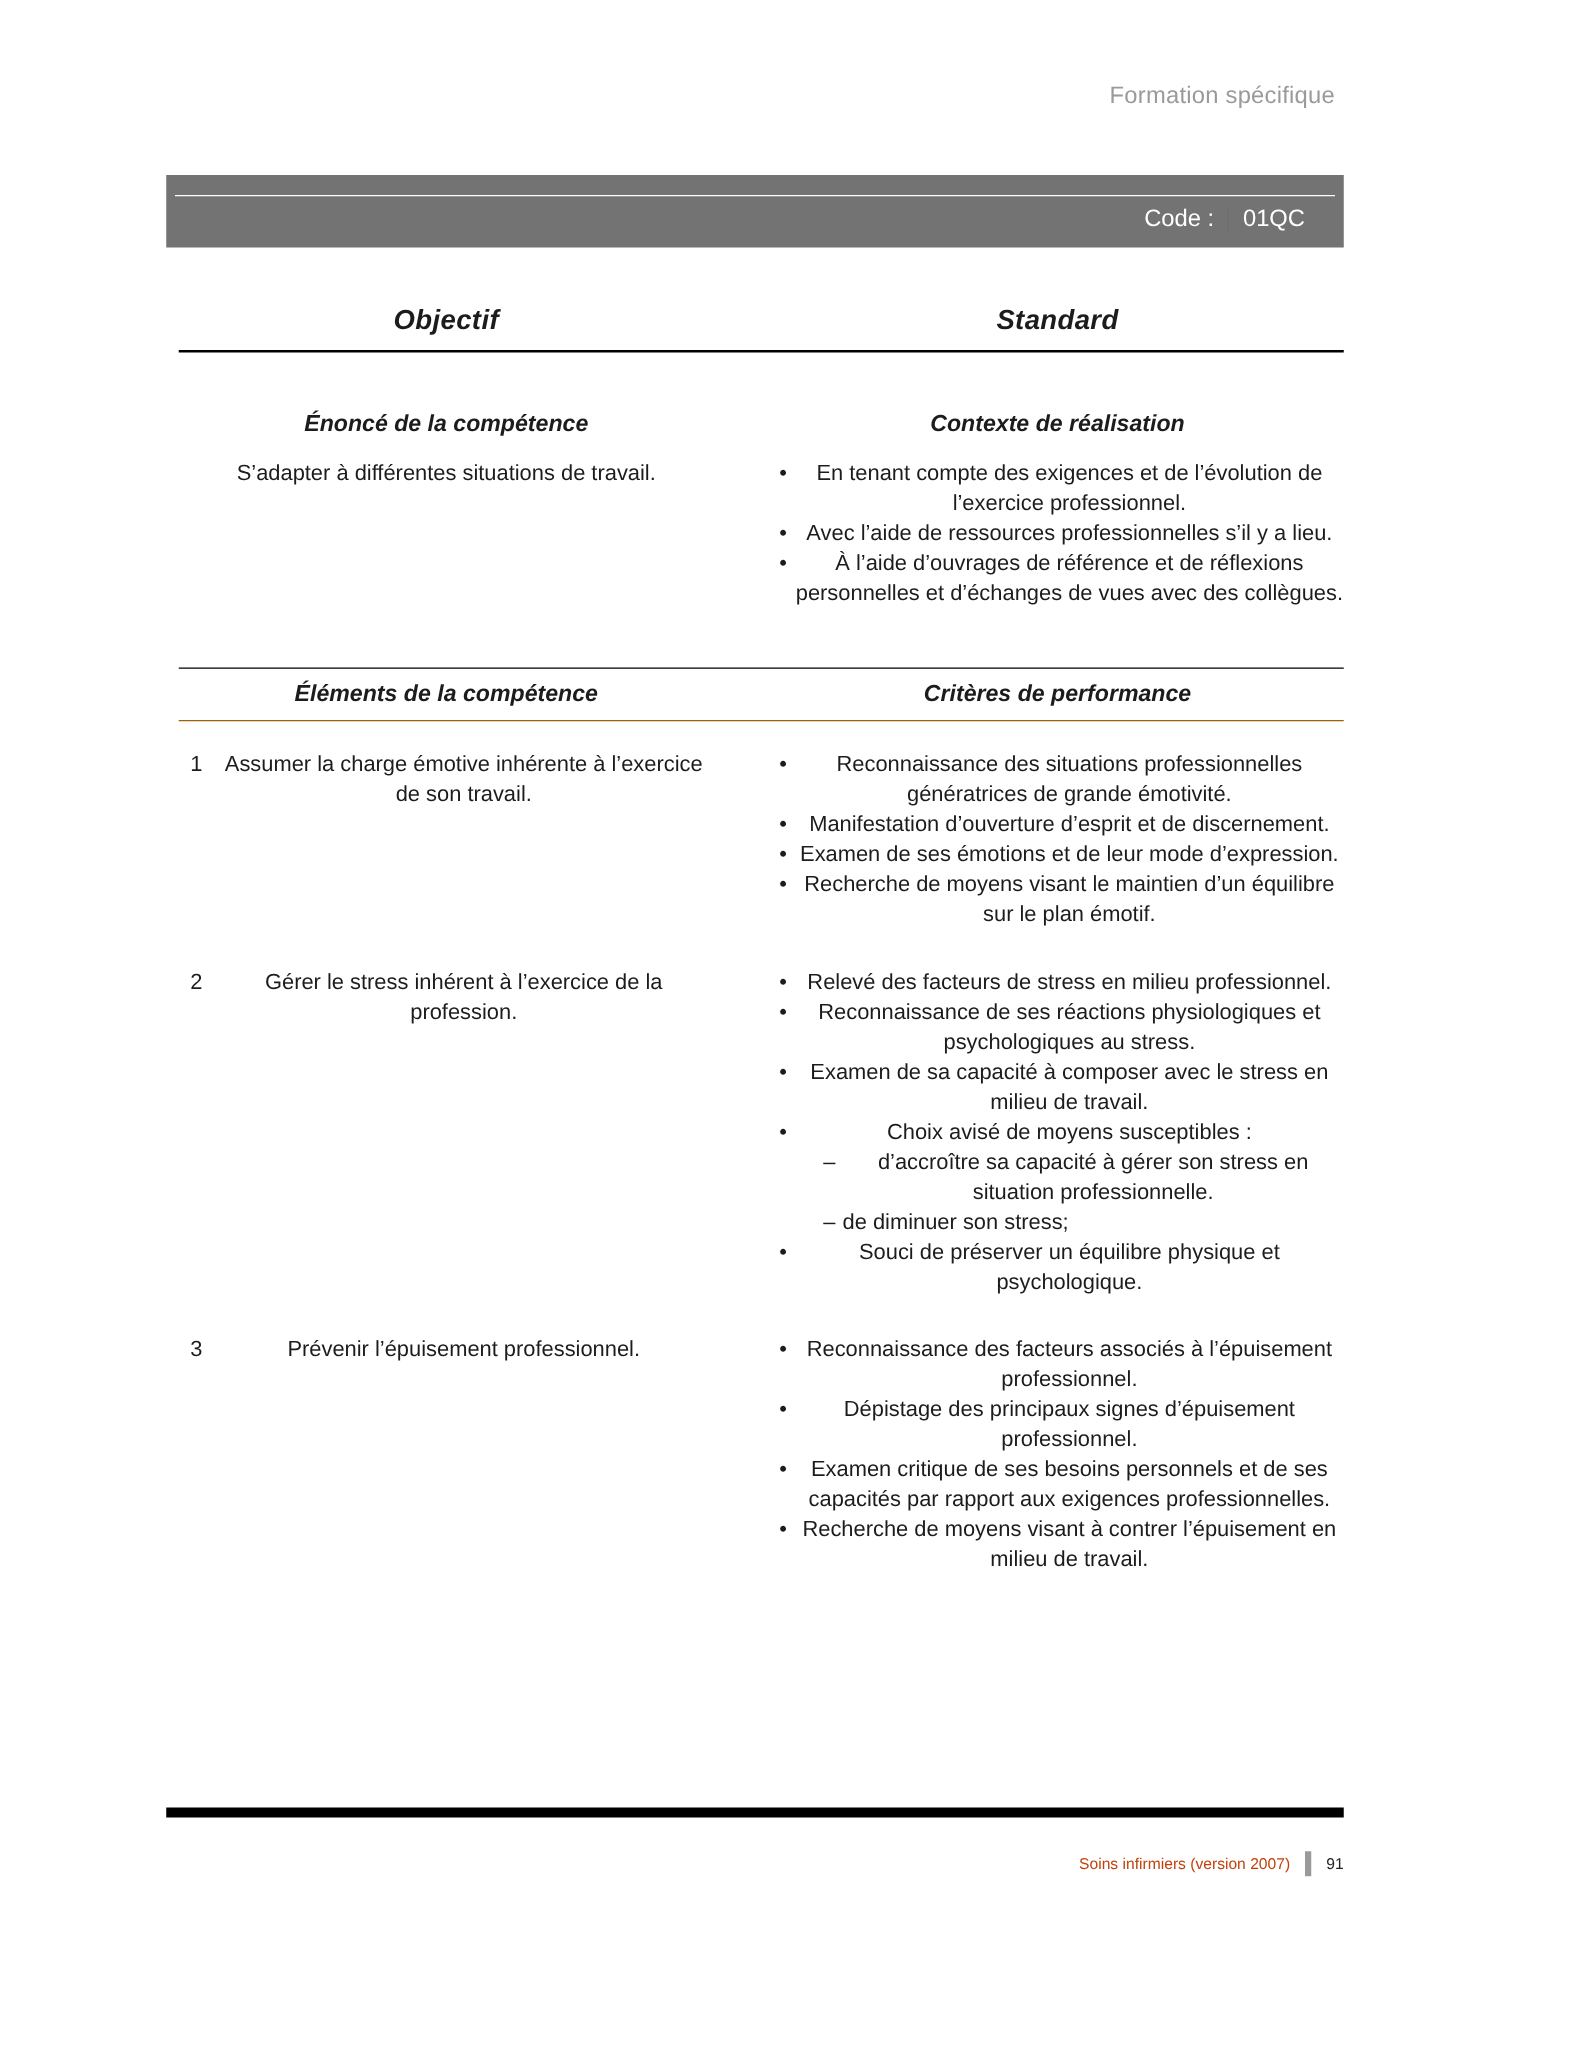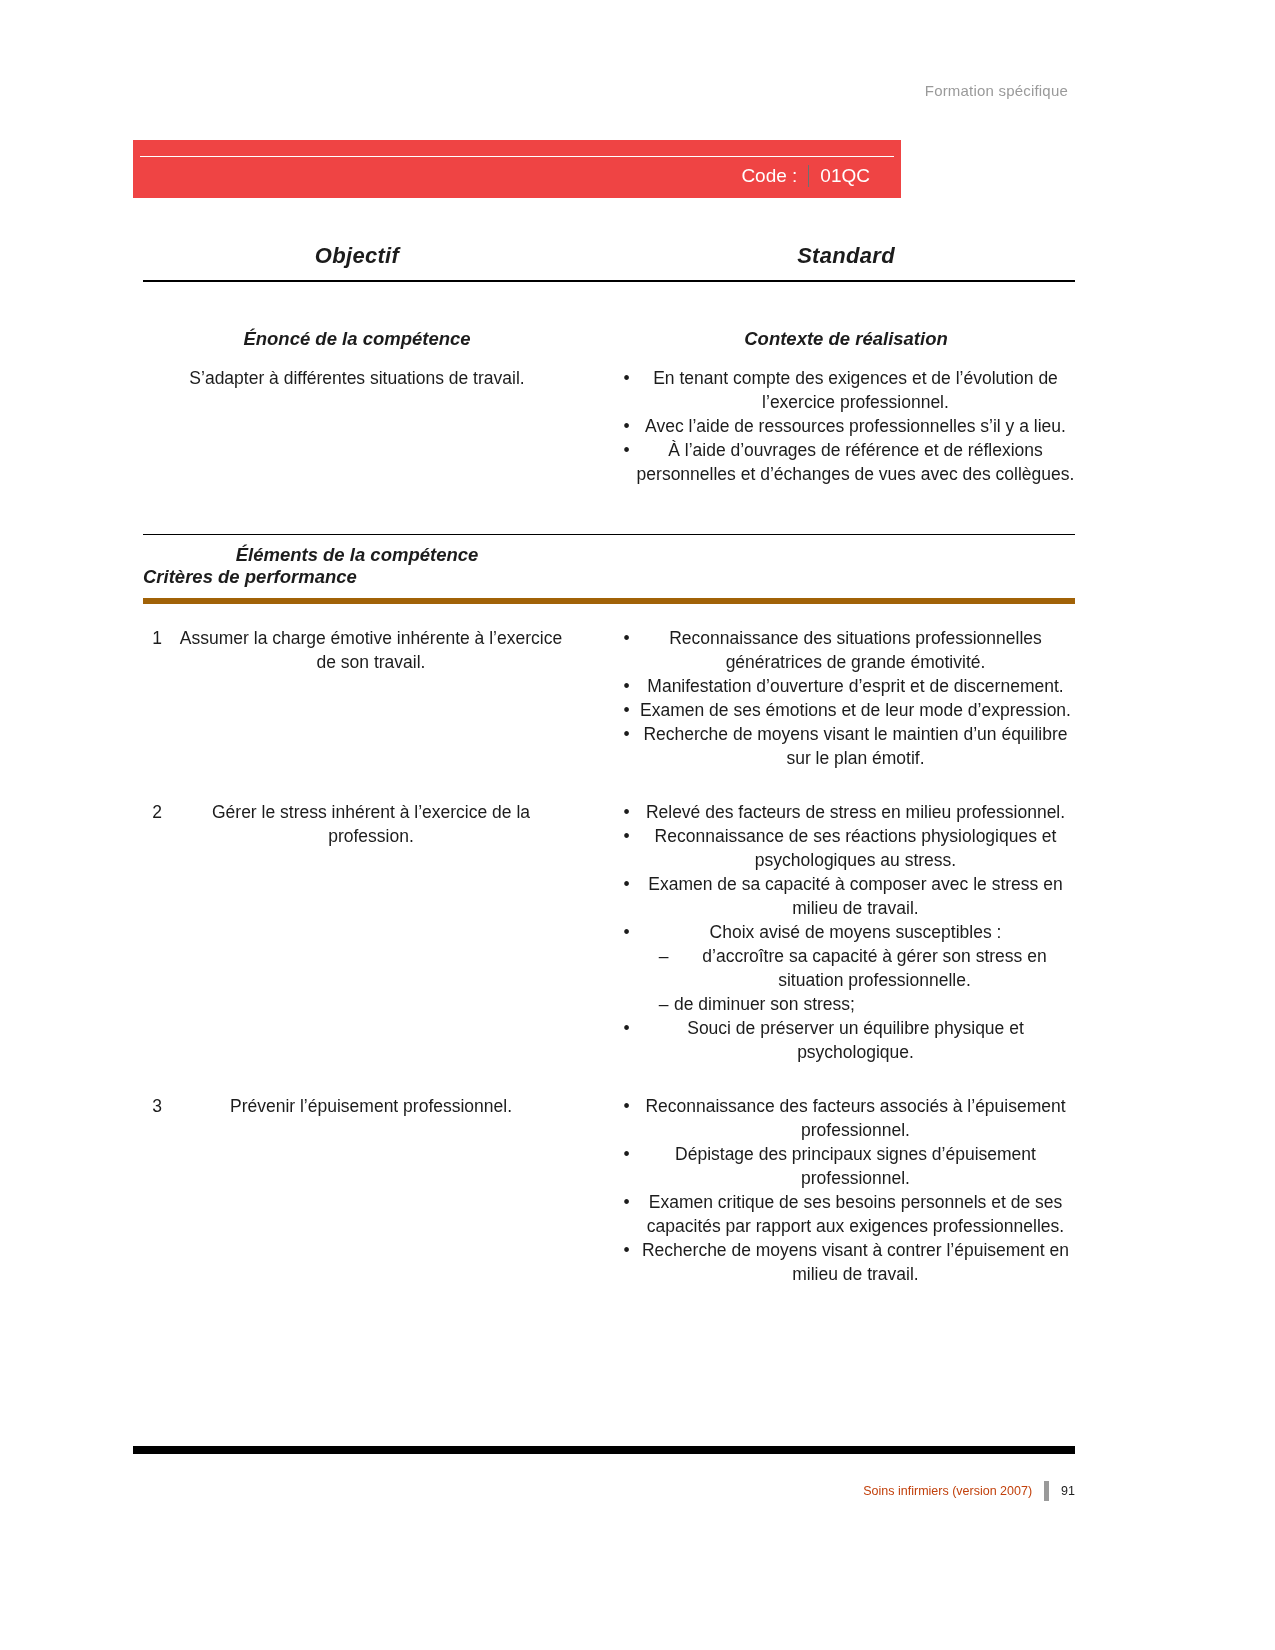--- a/index.html
+++ b/index.html
@@ -8,28 +8,28 @@
     position:relative;
     width:1275px; height:1650px;
     background:#ffffff;
     font-family:"Liberation Sans", sans-serif;
     color:#1c1c1c;
     overflow:hidden;
   }
 
   
   .formation-note {
-    position:absolute; top:82px; right:207px;
-    font-size:15px; color:#9a9a9a; letter-spacing:.2px;
+    position:absolute; top:66px; right:207px;
+    font-size:19px; color:#9a9a9a; letter-spacing:.2px;
   }
 
   
   .code-bar {
     position:absolute; left:133px; top:140px;
-    width:768px; height:58px; background:#ef4444;
+    width:942px; height:58px; background:#737373;
   }
   .code-bar-line {
     position:absolute; left:7px; right:7px; top:16px;
     height:1px; background:#ffffff;
   }
   .code-row {
     position:absolute; right:31px; top:25px;
     display:flex; align-items:center; gap:11px;
     color:#ffffff; font-size:19px;
   }
@@ -62,23 +62,22 @@
   .bullet-body { flex:1; min-width:0; }
 
   .sub { display:flex; align-items:flex-start; padding-left:17px; }
   .dash { flex:none; width:21px; font-size:17.5px; line-height:24px; }
   .dash::before { content:"\2013"; }
 
   
   .elements-header {
     margin-top:48px;
     border-top:1px solid #000000;
-    border-bottom:6px solid #a16207;
+    border-bottom:1px solid #a16207;
     padding:9px 0 10px 0;
-    flex-direction:column;
   }
 
   .item-row { margin-top:30px; }
   .item-row.first { margin-top:22px; }
   .item-left { display:flex; align-items:flex-start; }
   .item-num { flex:none; width:28px; font-size:17.5px; line-height:24px; }
   .item-text { flex:1; }
 
   
   .footer-bar {

